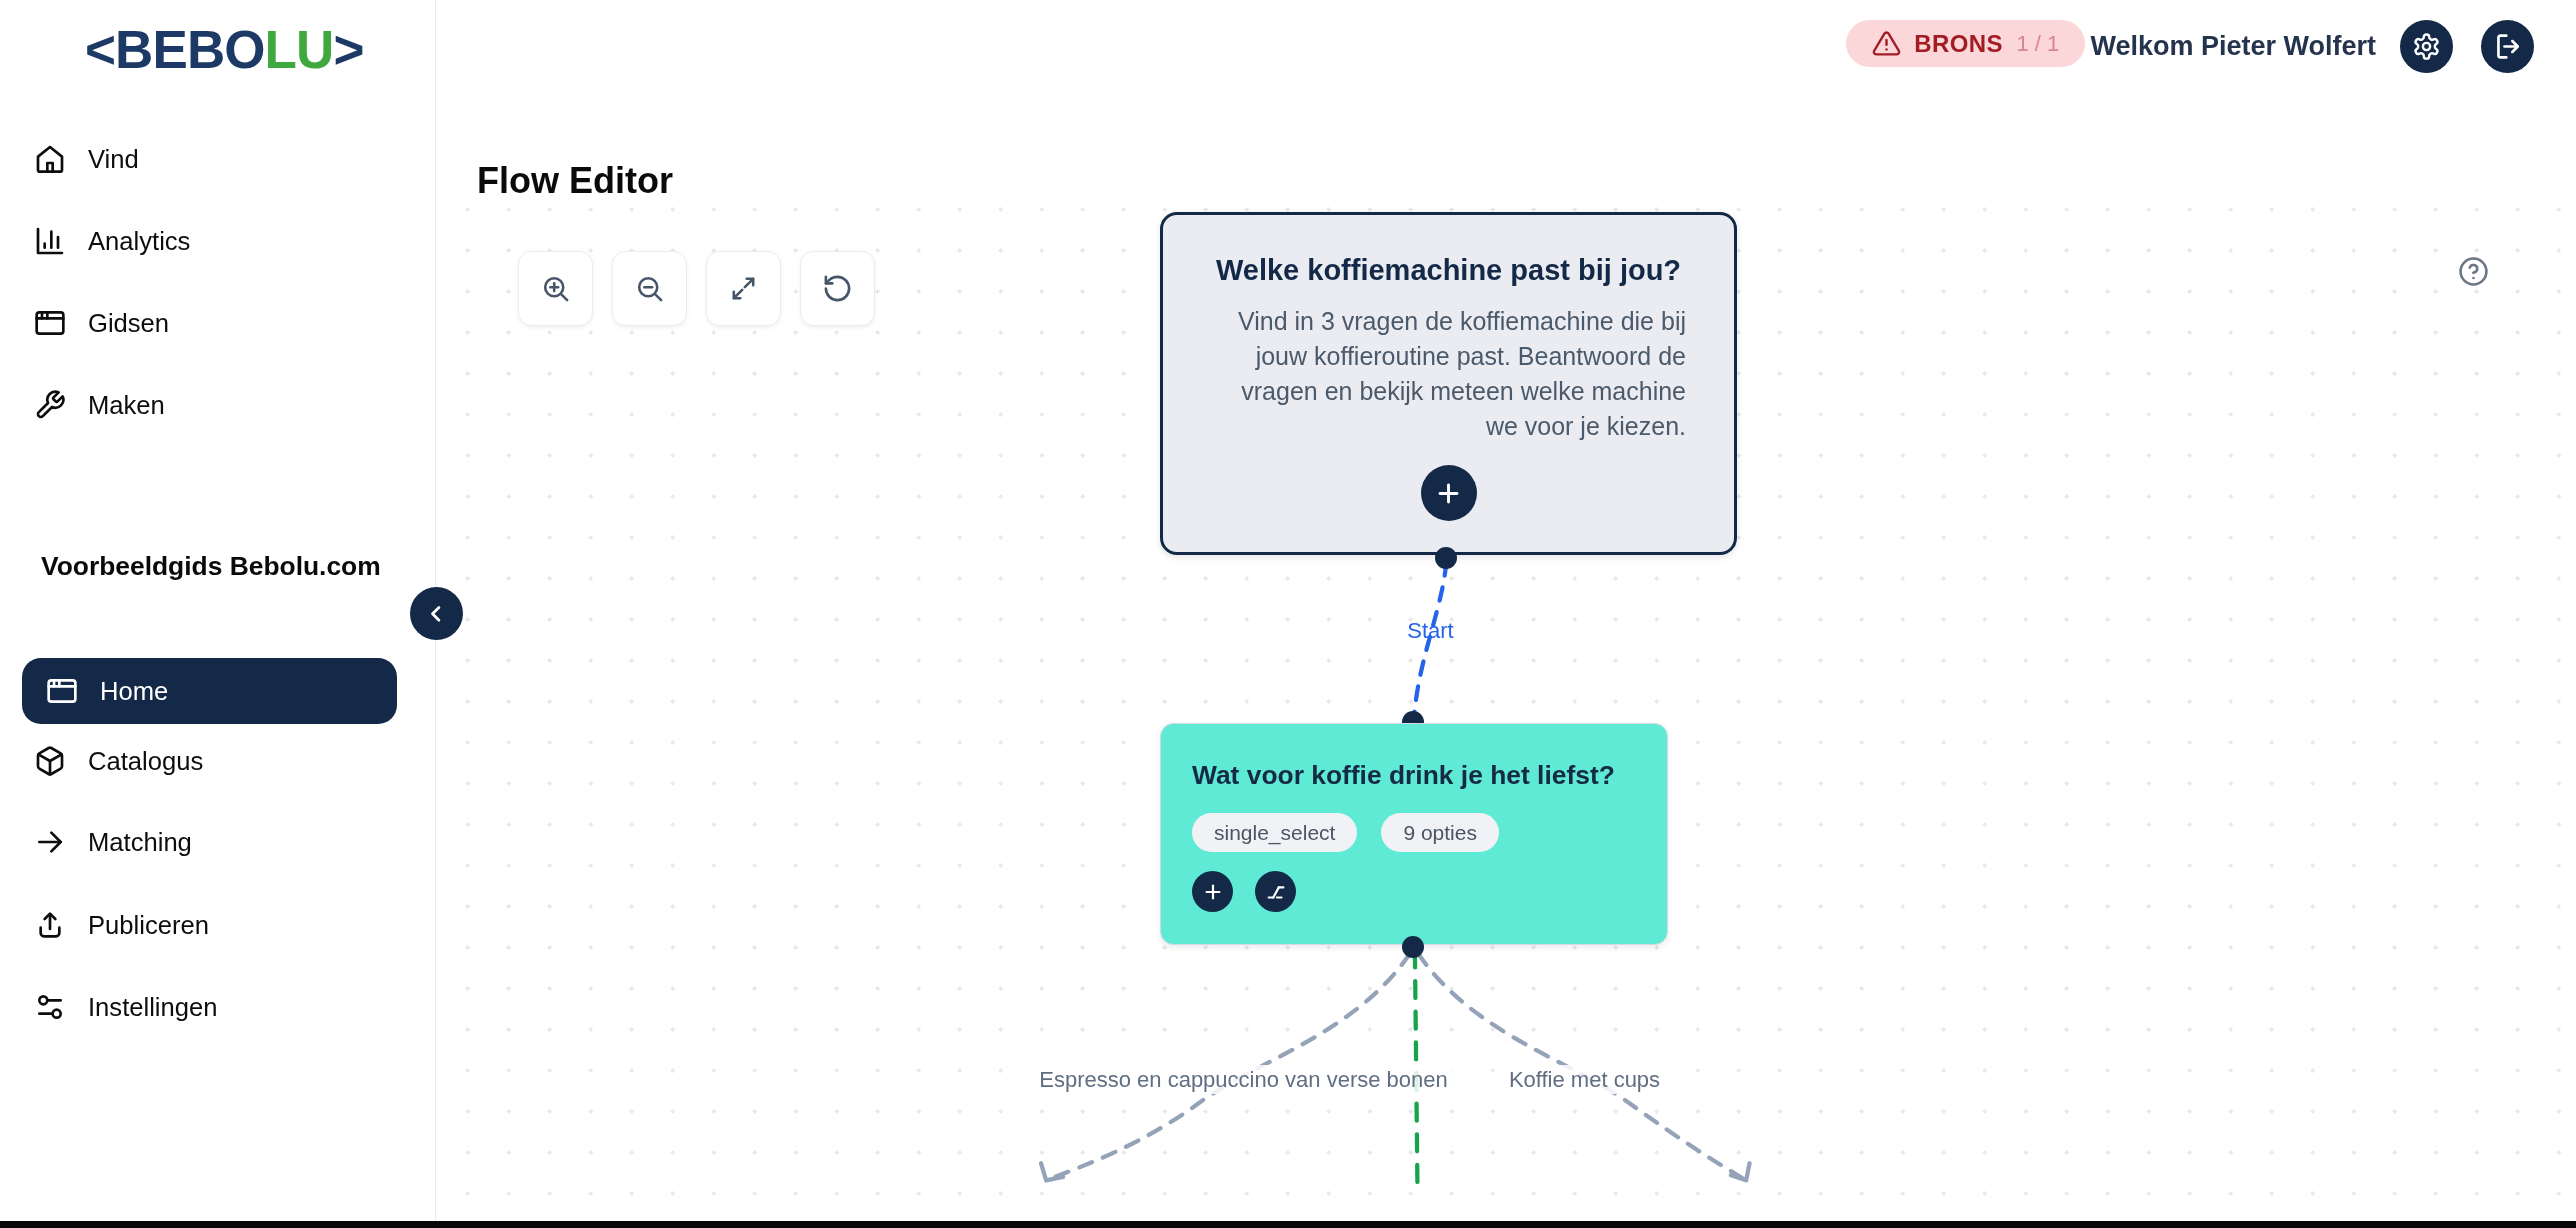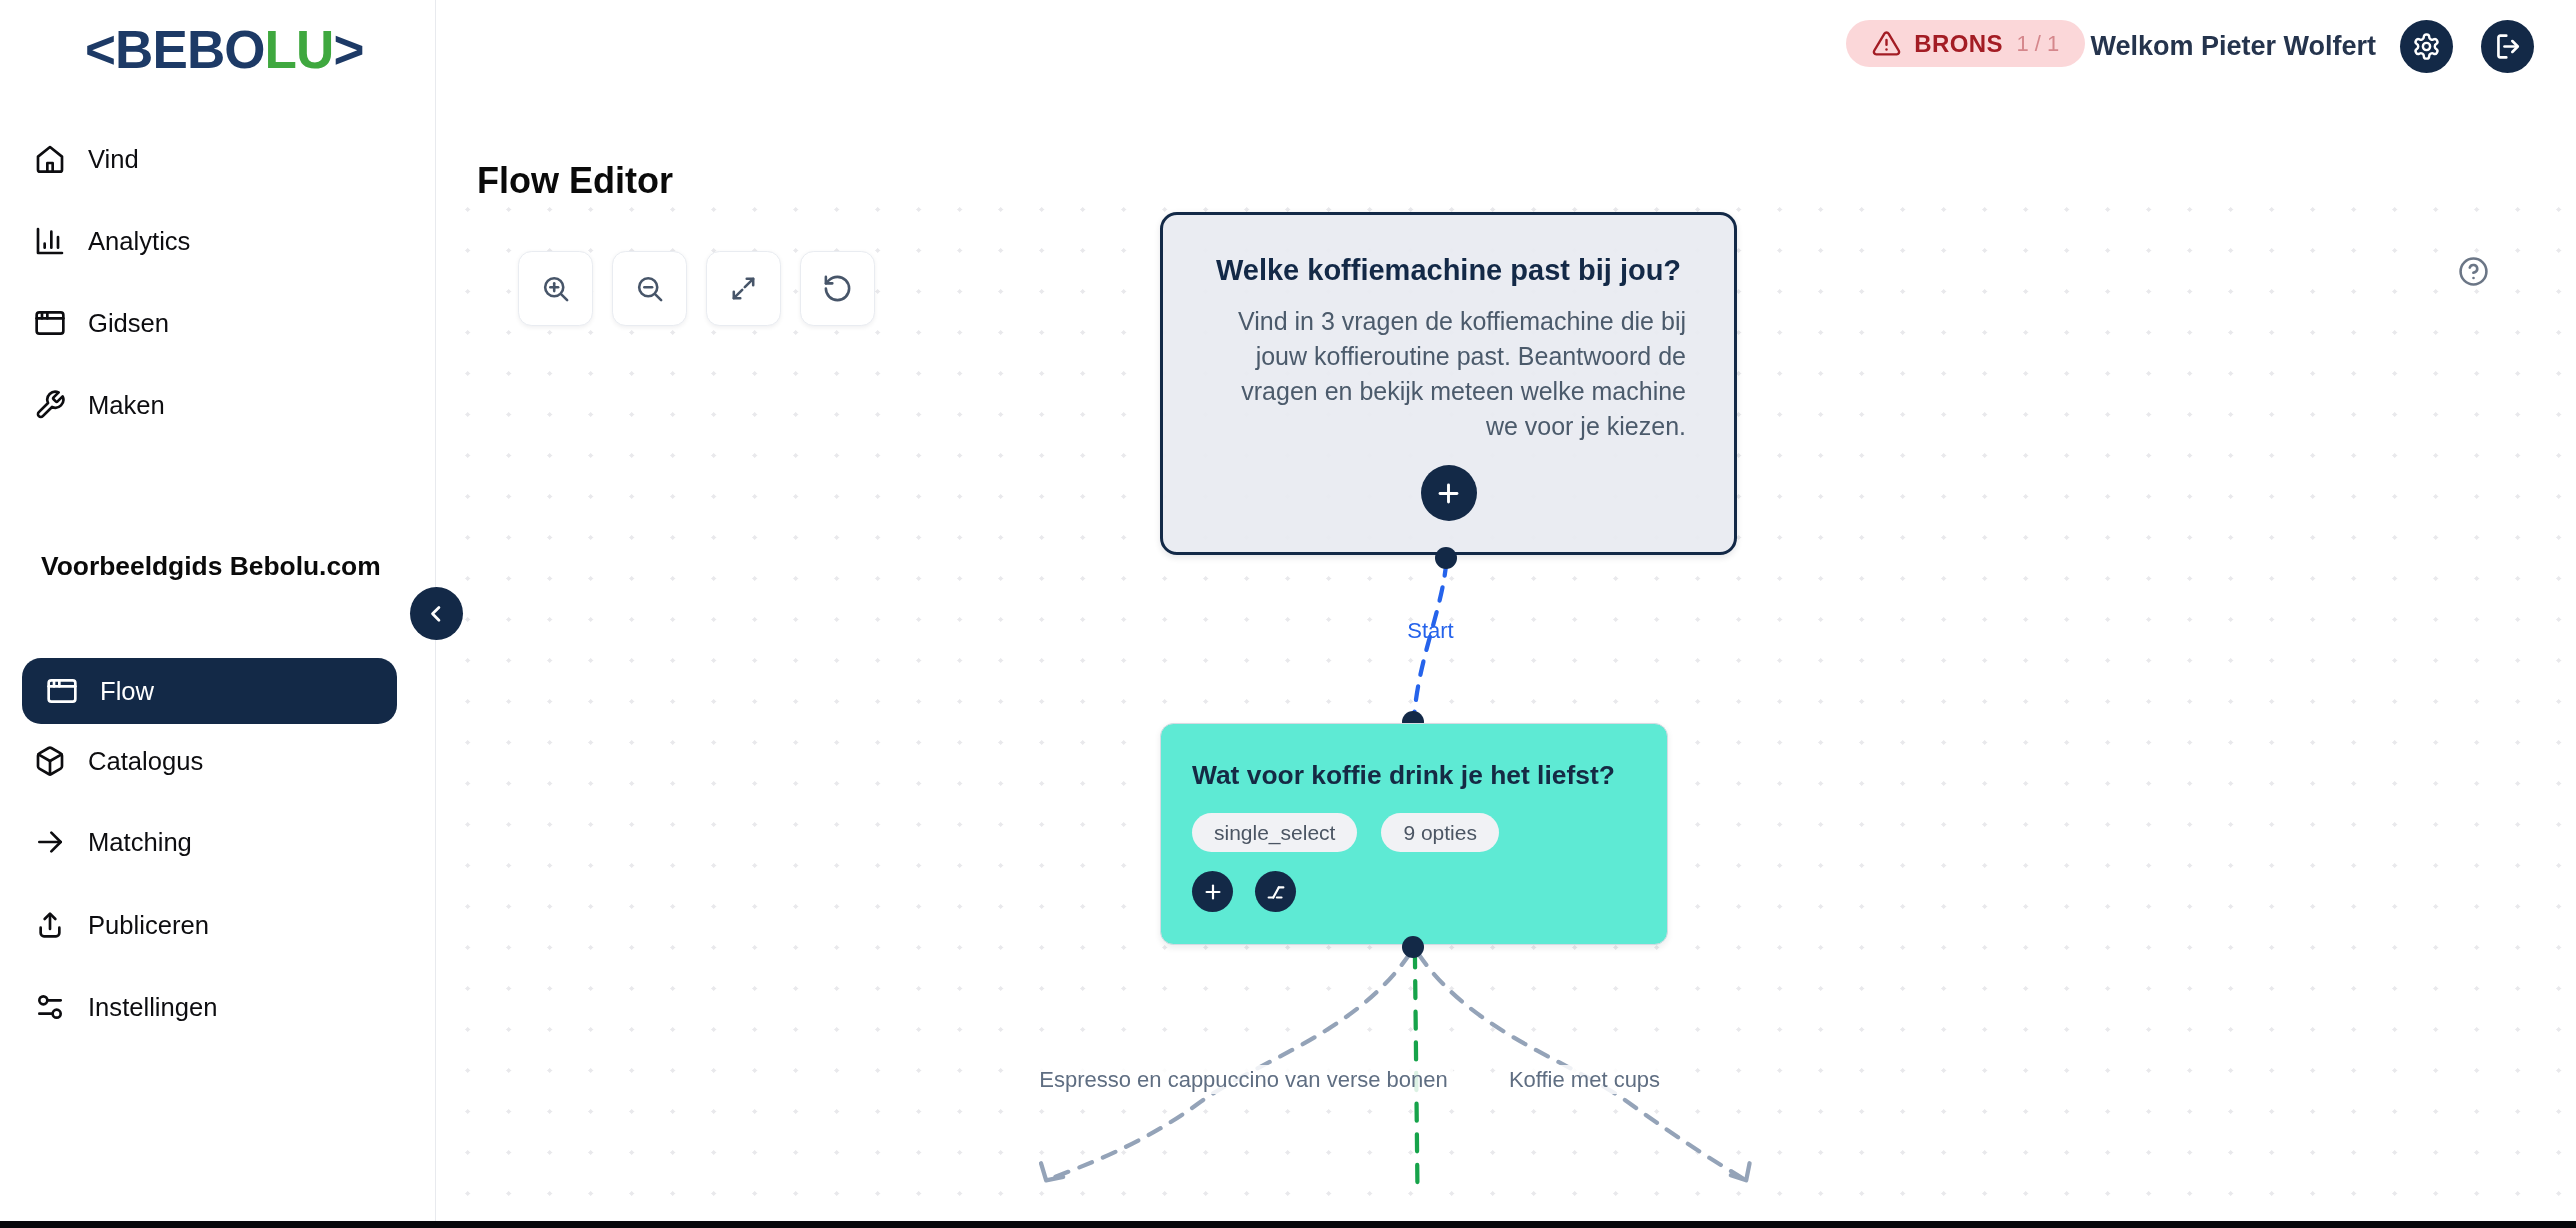--- a/index.html
+++ b/index.html
@@ -104,21 +104,21 @@
 
   <div class="pill-active">
     <span class="ic">
       <svg viewBox="0 0 24 24" fill="none" stroke="currentColor" stroke-width="2" stroke-linecap="round" stroke-linejoin="round">
           <rect x="2" y="4" width="20" height="16" rx="2"></rect>
           <path d="M2 8.5h20"></path>
           <path d="M6 4v4.5"></path>
           <path d="M10 4v4.5"></path>
         </svg>
     </span>
-    <span>Flow</span>
+    <span>Home</span>
   </div>
 
   <div class="nav-item" style="top:745px">
     <span class="ic">
       <svg viewBox="0 0 24 24" fill="none" stroke="currentColor" stroke-width="2" stroke-linecap="round" stroke-linejoin="round">
           <path d="M21 8a2 2 0 0 0-1-1.73l-7-4a2 2 0 0 0-2 0l-7 4A2 2 0 0 0 3 8v8a2 2 0 0 0 1 1.73l7 4a2 2 0 0 0 2 0l7-4A2 2 0 0 0 21 16Z"></path>
           <path d="m3.3 7 8.7 5 8.7-5"></path>
           <path d="M12 22V12"></path>
         </svg>
     </span>

